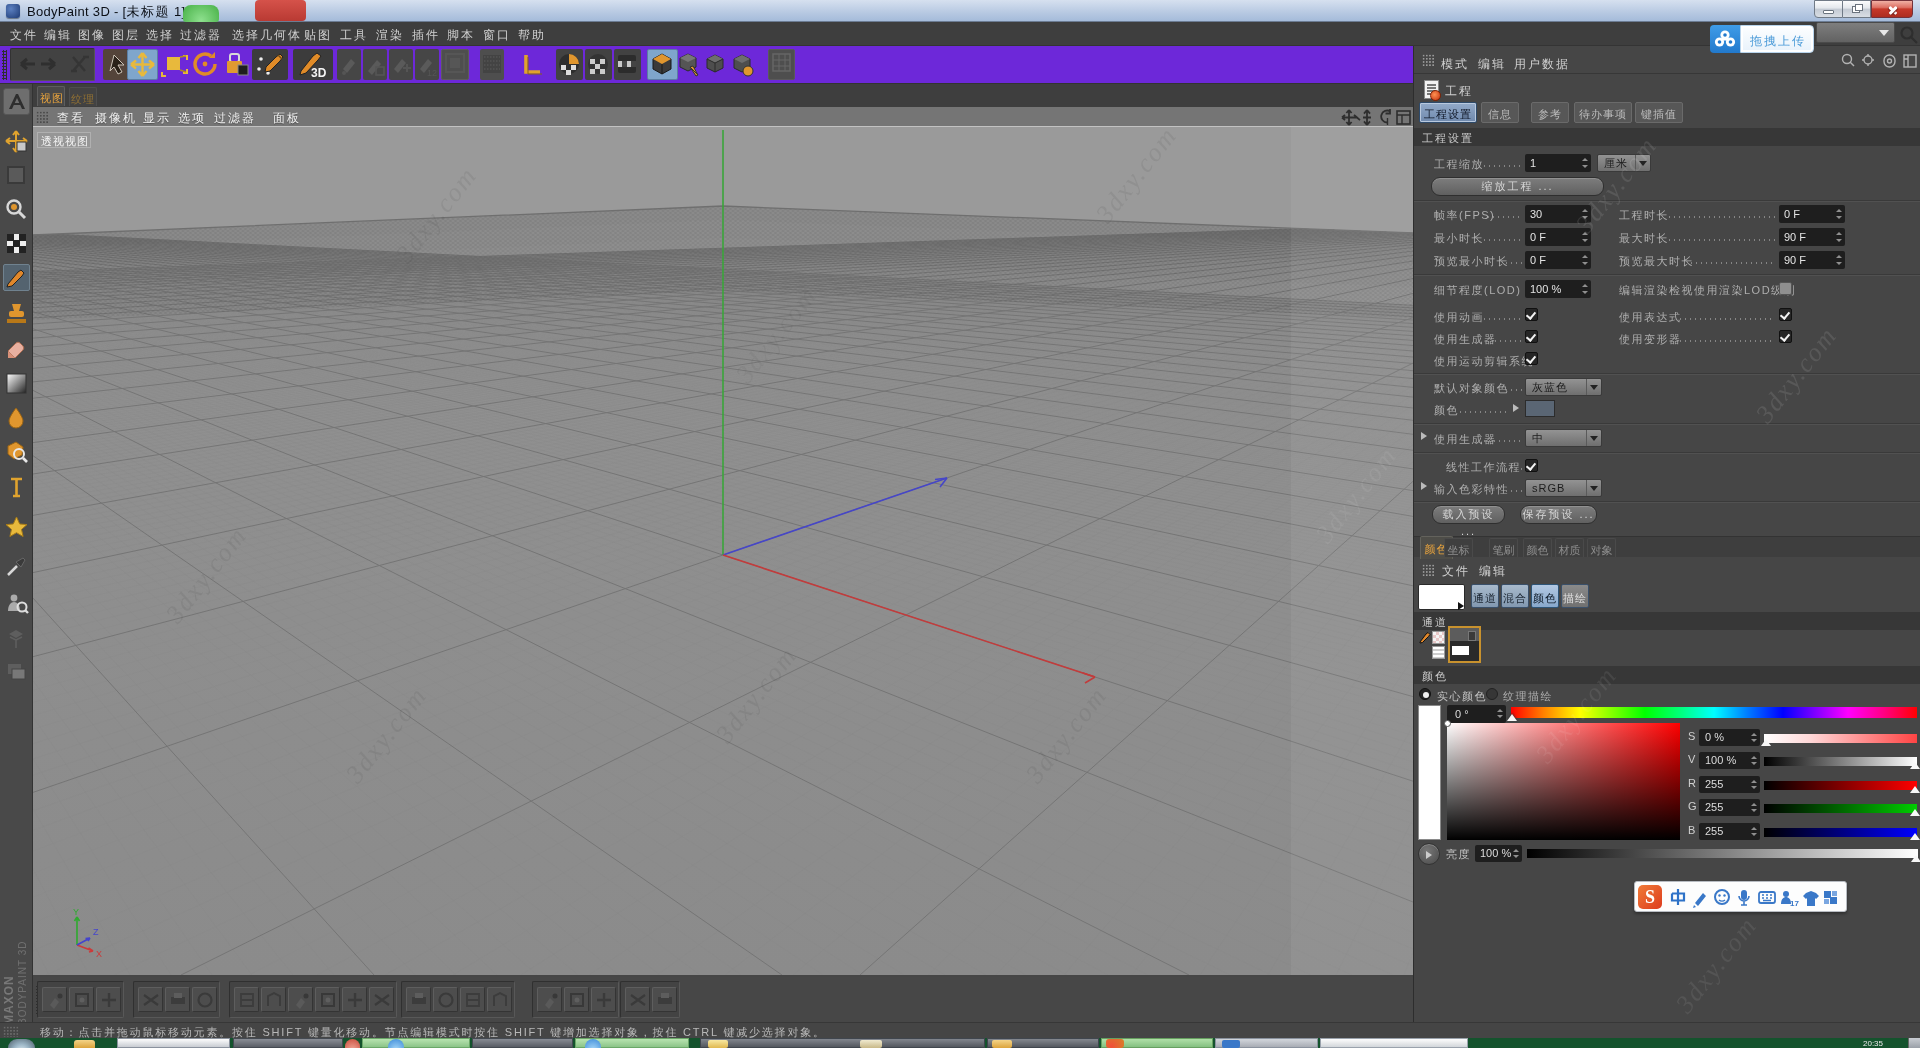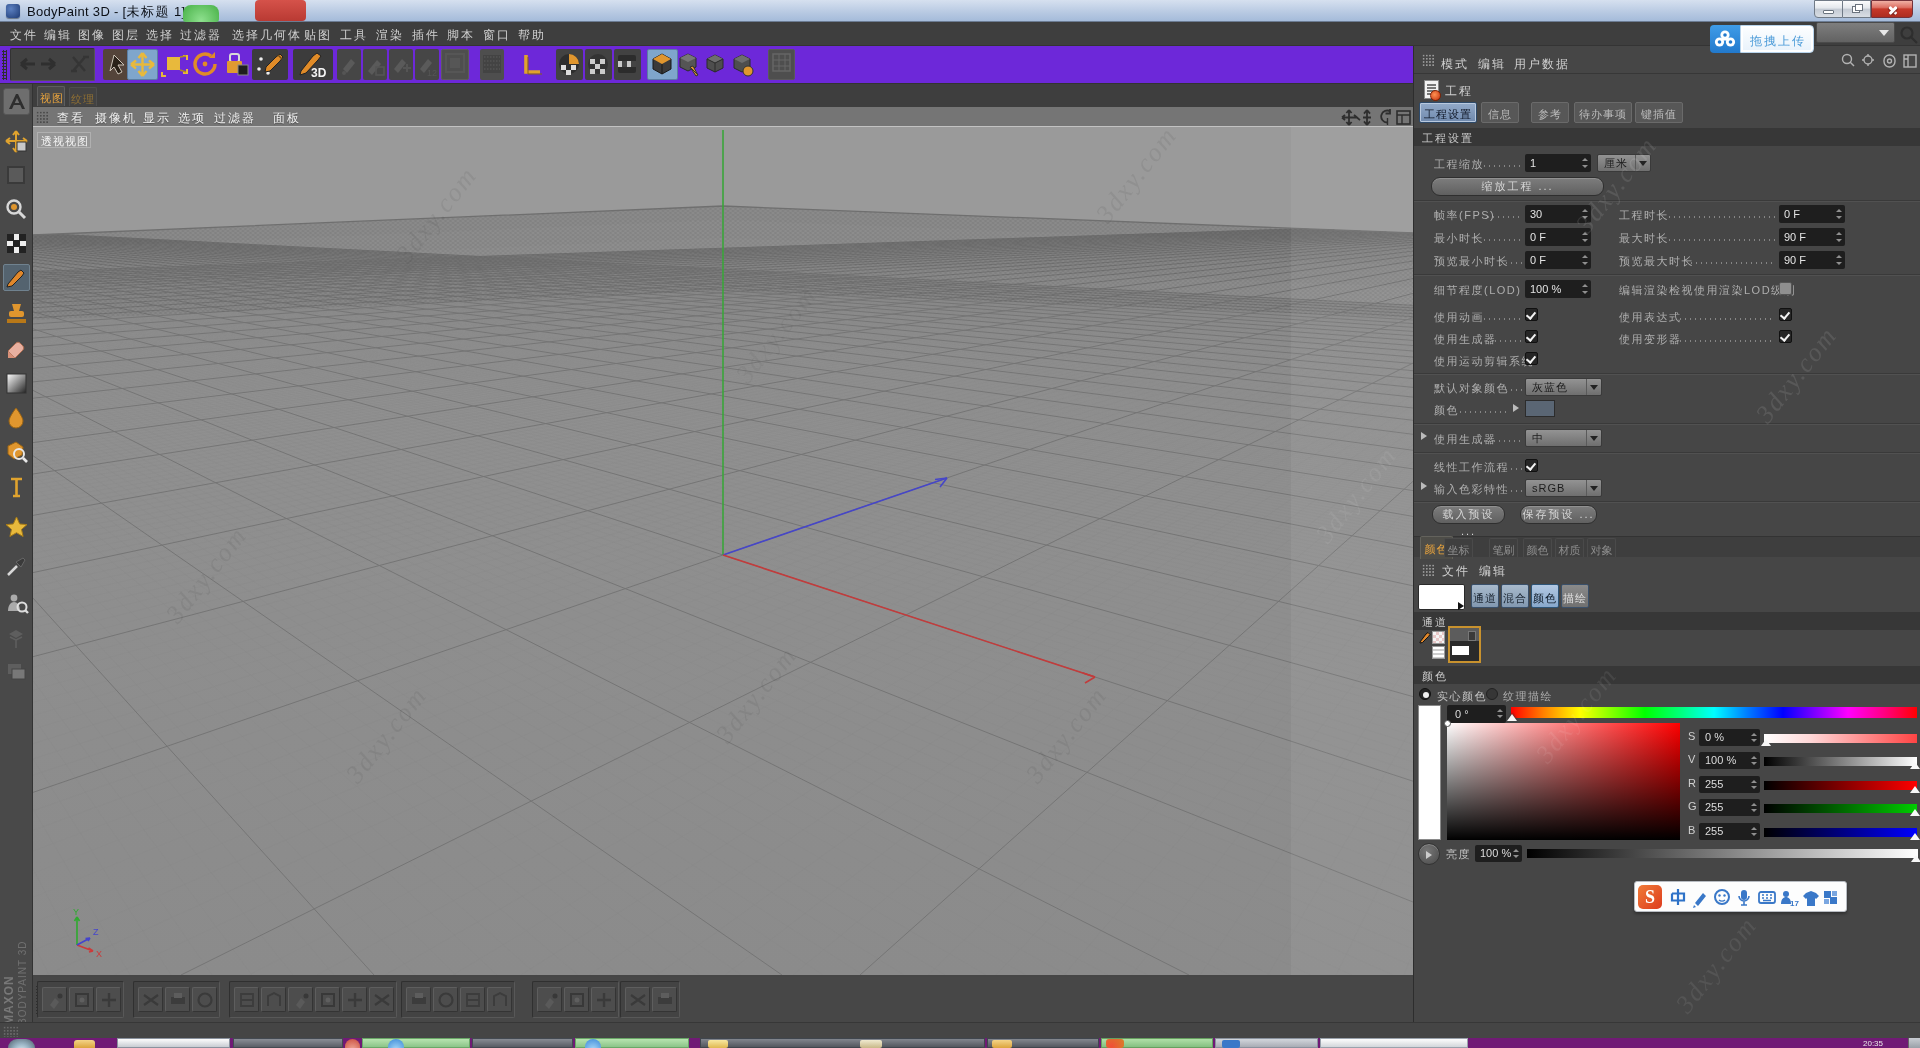--- a/index.html
+++ b/index.html
@@ -8,21 +8,21 @@
 #menubar{left:0;top:22px;width:1920px;height:24px;background:#3e3e3e;border-bottom:1px solid #343434}
 .mi{position:absolute;top:5px;font-size:12px;color:#cfcfcf;letter-spacing:2px;white-space:nowrap}
 #toolbar{left:0;top:46px;width:1413px;height:38px;background:#6d28d9;border-bottom:1px solid #333}
 #leftbar{left:0;top:84px;width:33px;height:938px;background:#494949;border-right:1px solid #333}
 #tabstrip{left:33px;top:84px;width:1380px;height:23px;background:#3e3e3e}
 #vpmenu{left:33px;top:107px;width:1380px;height:20px;background:#757575;border-bottom:1px solid #c2c2c2}
 .vmi{position:absolute;top:3px;font-size:12px;color:#f2f2f2;letter-spacing:2px;text-shadow:0 1px 1px rgba(0,0,0,.35);white-space:nowrap}
 #viewport{left:33px;top:127px;width:1380px;height:848px;background:#9c9c9c;overflow:hidden}
 #botbar{left:33px;top:977px;width:1380px;height:45px;background:#474747}
 #statusbar{left:0;top:1022px;width:1920px;height:16px;background:#454545;border-top:1px solid #373737}
-#taskbar{left:0;top:1038px;width:1920px;height:10px;background:#701a75}
+#taskbar{left:0;top:1038px;width:1920px;height:10px;background:#14532d}
 #rpanel{left:1413px;top:46px;width:507px;height:976px;background:#464646;border-left:1px solid #2d2d2d}
 .secbar{position:absolute;left:0;width:507px;height:18px;background:#373737;color:#c9c9c9;font-size:11px;letter-spacing:2px;padding:3px 0 0 8px}
 .lbl{position:absolute;font-size:11px;color:#aeaeae;letter-spacing:1.5px;white-space:nowrap}
 .in{position:absolute;width:66px;height:18px;background:#1e1e1e;border-radius:2px;color:#e4e4e4;font-size:11px;line-height:18px;padding-left:5px}
 .in i{position:absolute;right:1px;top:1px;width:9px;height:16px;font-style:normal}
 .in i:before{content:"";position:absolute;left:1px;top:3px;border-left:3px solid transparent;border-right:3px solid transparent;border-bottom:3.5px solid #8f8f8f}
 .in i:after{content:"";position:absolute;left:1px;bottom:3px;border-left:3px solid transparent;border-right:3px solid transparent;border-top:3.5px solid #8f8f8f}
 .dd{position:absolute;height:18px;background:linear-gradient(#939393,#6f6f6f);border:1px solid #3a3a3a;border-radius:2px;color:#1d1d1d;font-size:11px;line-height:16px;padding-left:6px;letter-spacing:1px}
 .dd b{position:absolute;right:0;top:0;width:15px;height:16px;border-left:1px solid #5a5a5a}
 .dd b:before{content:"";position:absolute;left:3px;top:6px;border-left:4.5px solid transparent;border-right:4.5px solid transparent;border-top:5px solid #222}
@@ -1114,20 +1114,21 @@
           <path d="M5 17 l14 -10 M5 7 l14 10" stroke="#3a3a3a" stroke-width="2.2"></path>
         </svg></div>
       <div class="ab" style="left:31px;top:5px;width:25px;height:25px;background:#4d4d4d;border:1px solid #5e5e5e;border-bottom-color:#343434;border-right-color:#343434;border-radius:2px"><svg width="24" height="24">
           <rect x="5" y="9" width="14" height="7" fill="#3c3c3c"></rect>
           <rect x="8" y="5" width="8" height="5" fill="#5d5d5d"></rect>
         </svg></div>
     </div>
 </div>
 <div class="ab" id="statusbar">
   <div class="ab" style="left:3px;top:3px;width:16px;height:11px;background-image:radial-gradient(circle,#6a6a6a 1px,transparent 1.2px);background-size:3.2px 3.2px"></div>
+  <div class="ab" style="left:40px;top:2px;font-size:11px;color:#b8b8b8;letter-spacing:1.8px;white-space:nowrap">移动：点击并拖动鼠标移动元素。按住 SHIFT 键量化移动。节点编辑模式时按住 SHIFT 键增加选择对象，按住 CTRL 键减少选择对象。</div>
 </div>
 <div class="ab" id="rpanel">
 
   <div class="ab" style="left:0;top:0;width:507px;height:28px;border-bottom:1px solid #373737">
     <div class="ab" style="left:8px;top:8px;width:13px;height:12px;background-image:radial-gradient(circle,#9a9a9a 1px,transparent 1.2px);background-size:3.2px 3.2px"></div>
     <span class="mi" style="left:27px;top:10px">模式</span>
       <span class="mi" style="left:64px;top:10px">编辑</span>
       <span class="mi" style="left:100px;top:10px">用户数据</span>
     <svg class="ab" style="left:426px;top:7px" width="78" height="16" fill="none" stroke="#b2b2b2" stroke-width="1.4">
         <circle cx="7" cy="6" r="4.5"></circle>
@@ -1204,21 +1205,21 @@
   <span class="lbl" style="left:20px;top:357px">颜色</span>
     <div class="dots" style="left:44px;top:365px;width:50px"></div>
   <div class="ab" style="left:99px;top:358px;border-top:4px solid transparent;border-bottom:4px solid transparent;border-left:6px solid #bbb"></div>
   <div class="ab" style="left:111px;top:354px;width:30px;height:17px;background:#5a6674;border:1px solid #2c2c2c"></div>
   <div class="sep" style="top:377px"></div>
   <div class="ab" style="left:7px;top:386px;border-top:4px solid transparent;border-bottom:4px solid transparent;border-left:6px solid #bbb"></div>
   <span class="lbl" style="left:20px;top:386px">使用生成器</span>
     <div class="dots" style="left:68px;top:394px;width:40px"></div>
   <div class="dd" style="left:111px;top:383px;width:77px">中<b></b></div>
   <div class="sep" style="top:406px"></div>
-  <span class="lbl" style="left:20px;top:414px">线性工作流程</span>
+  <span class="lbl" style="left:32px;top:414px">线性工作流程</span>
     <div class="dots" style="left:90px;top:422px;width:18px"></div>
   <div class="chk" style="left:111px;top:413px"></div>
   <div class="ab" style="left:7px;top:436px;border-top:4px solid transparent;border-bottom:4px solid transparent;border-left:6px solid #bbb"></div>
   <span class="lbl" style="left:20px;top:436px">输入色彩特性</span>
     <div class="dots" style="left:90px;top:444px;width:18px"></div>
   <div class="dd" style="left:111px;top:433px;width:77px">sRGB<b></b></div>
   <div class="sep" style="top:455px"></div>
   <div class="btn" style="left:18px;top:459px;width:73px">载入预设 ...</div>
   <div class="btn" style="left:106px;top:459px;width:77px">保存预设 ...</div>
 

